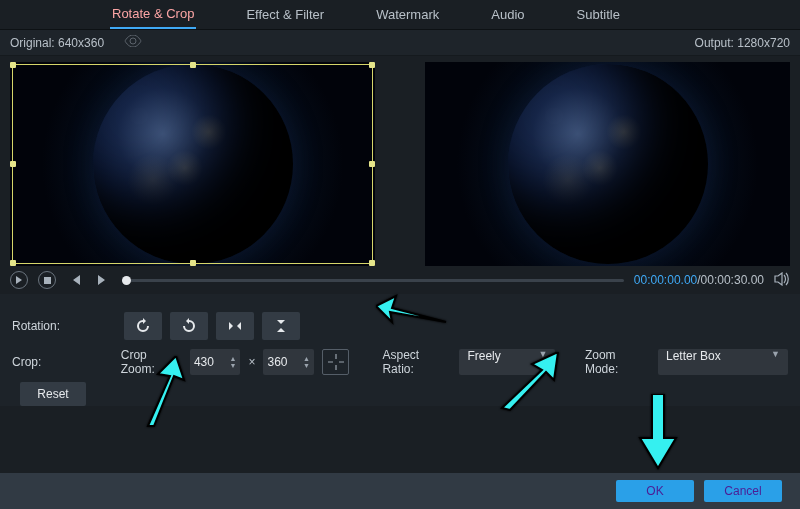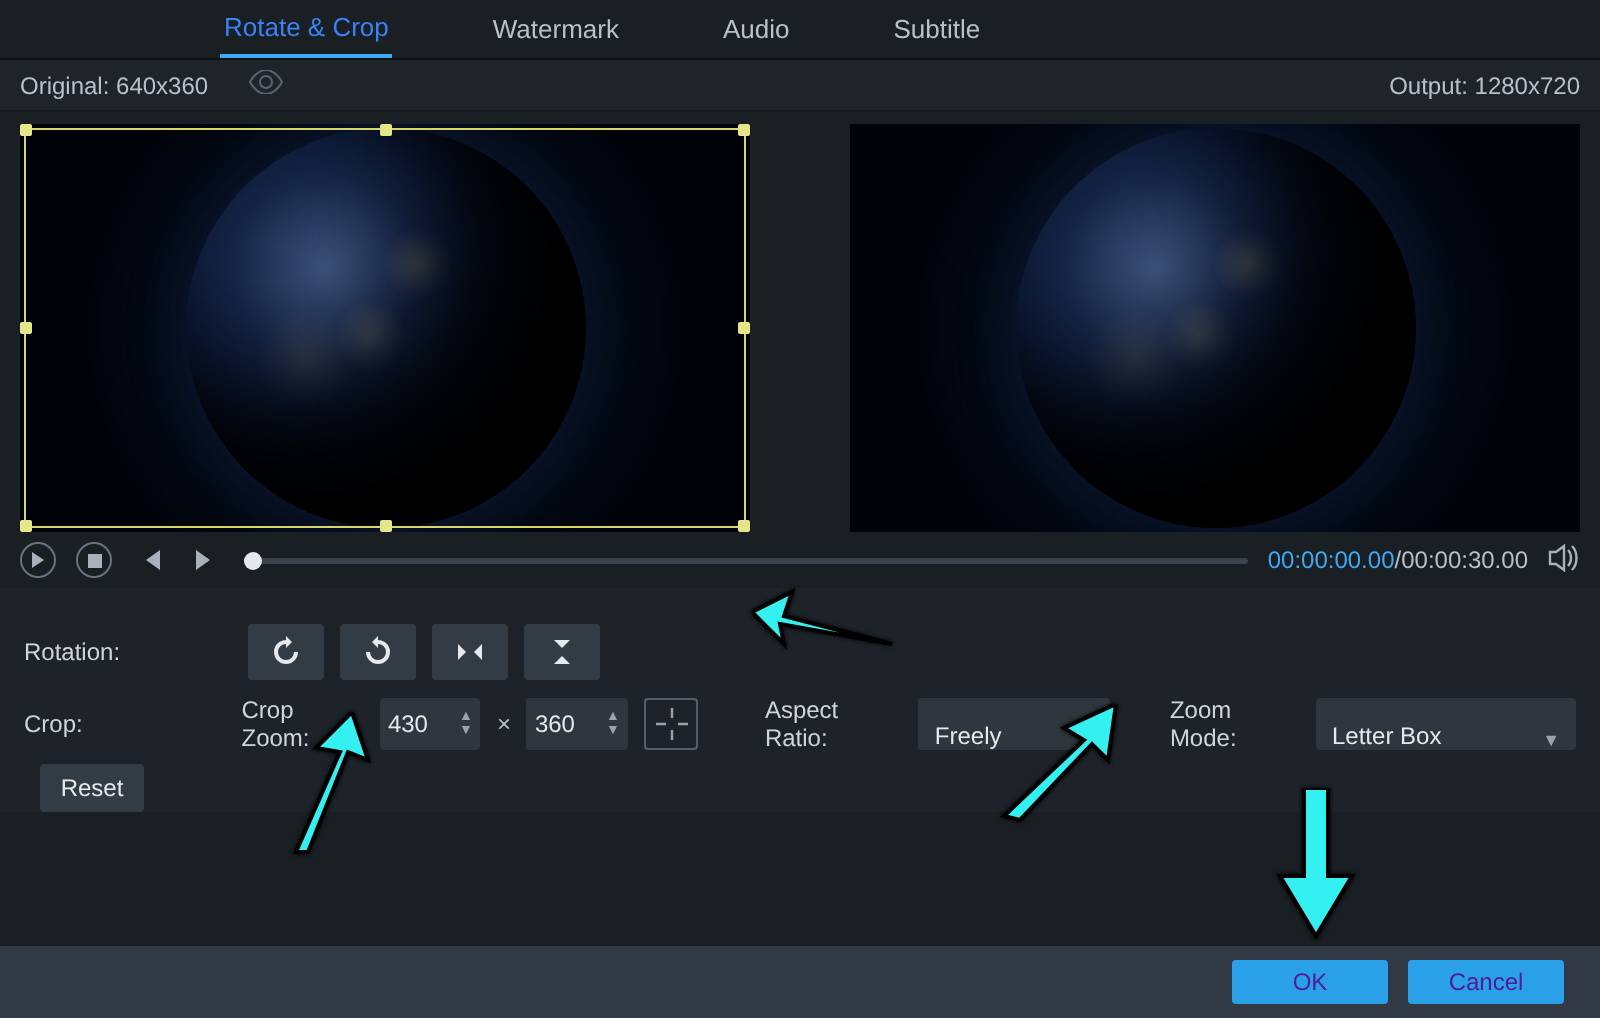--- a/index.html
+++ b/index.html
@@ -10,21 +10,21 @@
     font-size: 12px; color: #b8c0c8;
     position: relative; overflow: hidden;
   }
   .tabs {
     display: flex; height: 30px; align-items: center;
     padding-left: 110px; gap: 48px;
     border-bottom: 1px solid #0d1114;
     font-size: 13px;
   }
   .tab { cursor: pointer; padding: 6px 2px; }
-  .tab.active { color: #3b82f6; border-bottom: 2px solid #3fa9f5; }
+  .tab.active { color: #fca5a5; border-bottom: 2px solid #3fa9f5; }
   .infobar {
     display: flex; justify-content: space-between; align-items: center;
     height: 26px; padding: 0 10px; font-size: 12px;
     background: #1e242a; border-bottom: 1px solid #151a1e;
   }
   .info-left { display: flex; align-items: center; gap: 20px; }
   .eye-icon { opacity: .5; }
   .info-right { margin-left: auto; }
   .preview-row {
     display: flex; gap: 10px; padding: 6px 10px 0 10px; height: 210px;
@@ -98,27 +98,27 @@
   }
   .num-input span{ flex:1; }
   .spin { display:flex; flex-direction:column; gap:0; }
   .spin div{ font-size:7px; line-height:7px; color:#9aa3ad; cursor:pointer;}
   .center-icon {
     width:28px; height:26px; display:flex; align-items:center; justify-content:center;
     border:1px solid #555e68; border-radius:2px; color:#9aa3ad; cursor:pointer;
   }
   .dropdown {
     height:26px; background:#30363d; border-radius:2px;
-    display:flex; align-items:flex-end; padding:0 8px; color:#e6e9ec;
+    display:flex; align-items:flex-start; padding:0 8px; color:#e6e9ec;
     cursor:pointer; min-width:96px;
   }
   .dropdown .dd-text{ flex:1; font-size:12px;}
   .dropdown .dd-caret{ font-size:9px; color:#9aa3ad;}
   .reset-btn {
-    width:52px; height:24px; background:#333b44; border-radius:2px;
+    width:66px; height:24px; background:#333b44; border-radius:2px;
     display:flex; align-items:center; justify-content:center; color:#e6e9ec;
     cursor:pointer; font-size:12px; margin-left:8px; margin-top:2px;
   }
   .footer {
     position:absolute; bottom:0; left:0; right:0; height:36px;
     background:#313a44; display:flex; align-items:center; justify-content:flex-end;
     gap:10px; padding-right:18px;
   }
   .ok-btn, .cancel-btn {
     height:22px; width:78px; background:#2aa0e8; color:#4c1d95; font-size:12px;
@@ -128,20 +128,21 @@
   .arrow {
     position:absolute; pointer-events:none;
     filter: drop-shadow(0 0 1px #000);
   }
 </style>
 </head>
 <body>
 
 <div class="tabs">
   <div class="tab active">Rotate &amp; Crop</div>
+  <div class="tab">Effect &amp; Filter</div>
   <div class="tab">Watermark</div>
   <div class="tab">Audio</div>
   <div class="tab">Subtitle</div>
 </div>
 
 <div class="infobar">
   <div class="info-left">
     <span>Original: 640x360</span>
     <span class="eye-icon">
       <svg width="18" height="12" viewBox="0 0 18 12">

